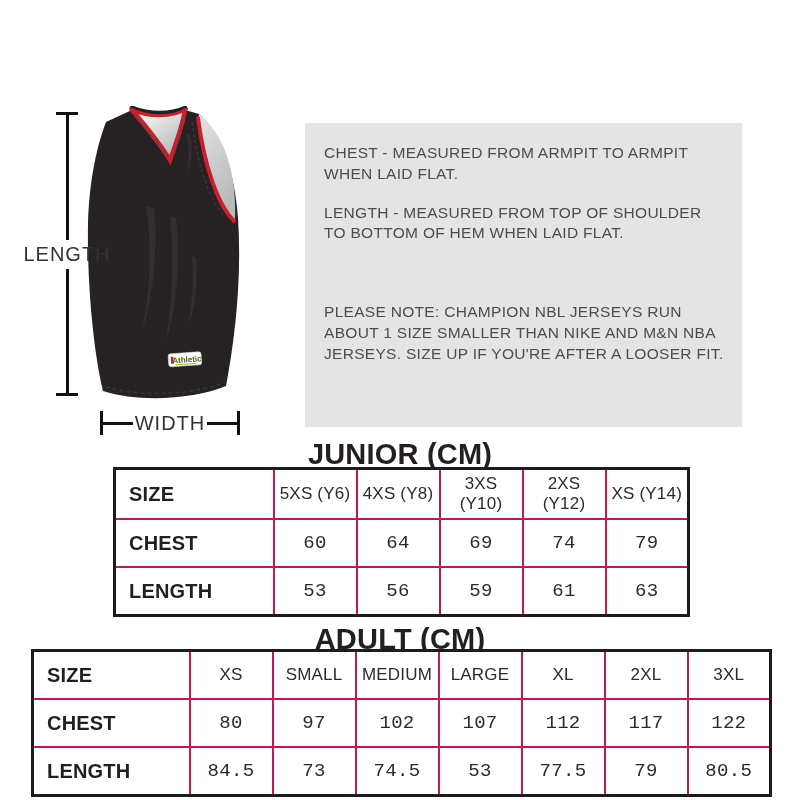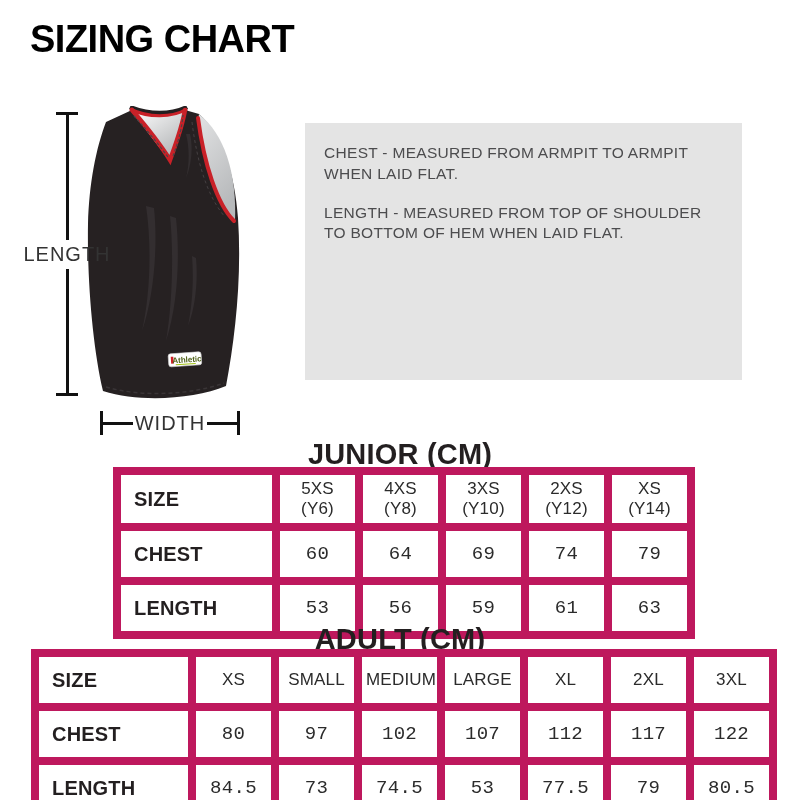--- a/index.html
+++ b/index.html
@@ -28,21 +28,21 @@
   .cap-h{width:22px;height:3px;background:#111;flex:0 0 auto;}
   .cap-v{width:3px;height:24px;background:#111;flex:0 0 auto;}
   .vline{width:3px;flex:1 1 auto;background:#111;}
   .hline{height:3px;flex:1 1 auto;background:#111;}
   .measure-label{
     font-size:20px;font-weight:300;letter-spacing:1px;color:#333;
     padding:3px 2px;white-space:nowrap;
   }
   
   .info-box{
-    position:absolute;left:305px;top:123px;width:437px;height:257px;
+    position:absolute;left:305px;top:123px;width:437px;height:304px;
     background:#e4e4e4;box-sizing:border-box;padding:20px 18px 0 19px;
   }
   .info-box p{
     margin:0 0 18px 0;font-size:15.5px;line-height:1.34;font-weight:300;
     letter-spacing:0.3px;color:#4c4c4e;
   }
   .info-box p.second{margin-bottom:58px;}
   
   .table-title{
     position:absolute;left:0;width:800px;text-align:center;
@@ -50,38 +50,37 @@
   }
   #junior-title{top:438px;}
   #adult-title{top:623px;}
   table.size-table{
     position:absolute;border-collapse:collapse;table-layout:fixed;
     border:3px solid #1c1c1c;background:#fff;
   }
   table.junior{left:113px;top:467px;width:574px;}
   table.adult{left:31px;top:649px;width:738px;}
   .size-table th,.size-table td{
-    border:8px solid #be185d;height:38px;padding:4px;vertical-align:middle;
+    border:2px solid #be185d;height:38px;padding:4px;vertical-align:middle;
   }
   .size-table th.lbl{
     text-align:left;padding-left:13px;font-size:20px;font-weight:800;
     letter-spacing:0.2px;color:#231f20;
   }
   .size-table th.colhead{
     text-align:center;font-size:17px;font-weight:300;letter-spacing:0.2px;color:#2b2b2b;
   }
   .size-table td{
     text-align:center;font-size:19px;font-weight:300;letter-spacing:0.3px;color:#2b2b2b;font-family:Liberation Mono, monospace;
   }
 </style>
 </head>
 <body>
 
 <div class="hdr">
-  <h1>SIZING CHART</h1>
 </div>
 
 <svg class="jersey" viewBox="0 0 158 296" aria-hidden="true">
   <defs>
     <linearGradient id="neckGrad" x1="0" y1="0" x2="0.7" y2="1">
       <stop offset="0" stop-color="#ffffff"></stop>
       <stop offset="1" stop-color="#b2b4b6"></stop>
     </linearGradient>
     <linearGradient id="armGrad" x1="0" y1="0" x2="0.4" y2="1">
       <stop offset="0" stop-color="#e2e3e4"></stop>
@@ -135,20 +134,21 @@
   <div class="cap-v"></div>
   <div class="hline"></div>
   <div class="measure-label">WIDTH</div>
   <div class="hline"></div>
   <div class="cap-v"></div>
 </div>
 
 <div class="info-box">
   <p>CHEST - MEASURED FROM ARMPIT TO ARMPIT WHEN LAID FLAT.</p>
   <p class="second">LENGTH - MEASURED FROM TOP OF SHOULDER TO BOTTOM OF HEM WHEN LAID FLAT.</p>
+  <p>PLEASE NOTE: CHAMPION NBL JERSEYS RUN ABOUT 1 SIZE SMALLER THAN NIKE AND M&amp;N NBA JERSEYS. SIZE UP IF YOU'RE AFTER A LOOSER FIT.</p>
 </div>
 
 <div class="table-title" id="junior-title">JUNIOR (CM)</div>
 <table class="size-table junior">
   <colgroup>
     <col style="width:159px">
       <col style="width:83px">
       <col style="width:83px">
     <col style="width:83px">
       <col style="width:83px">

